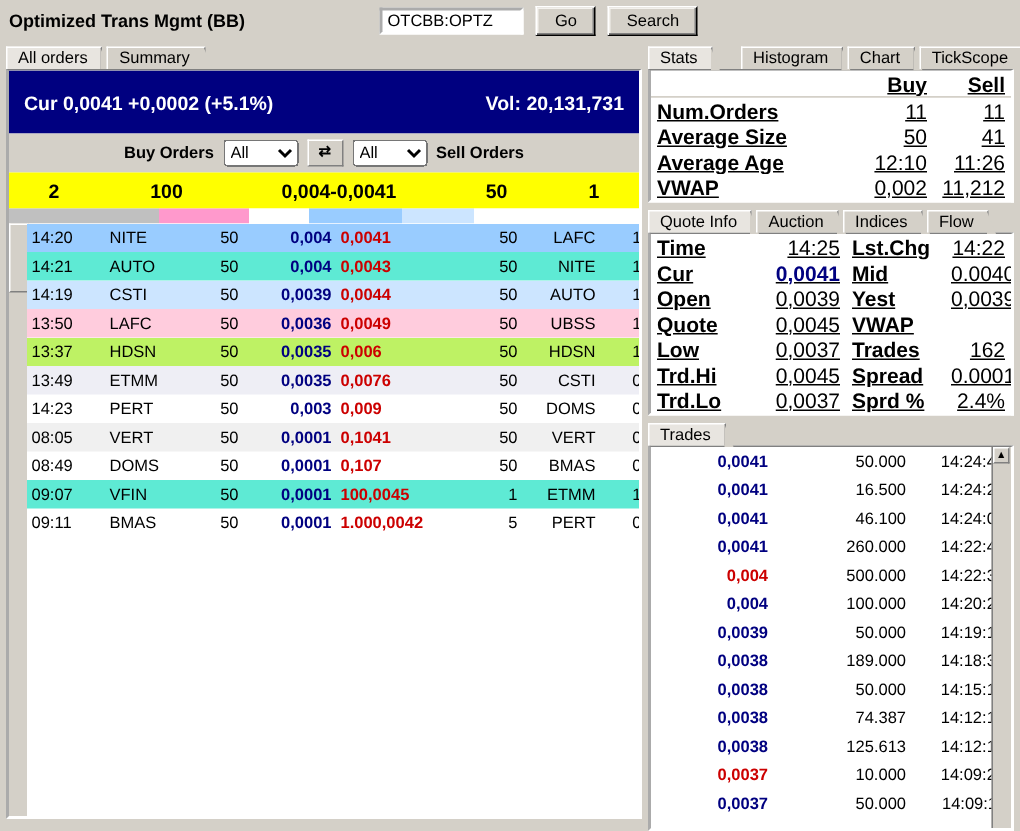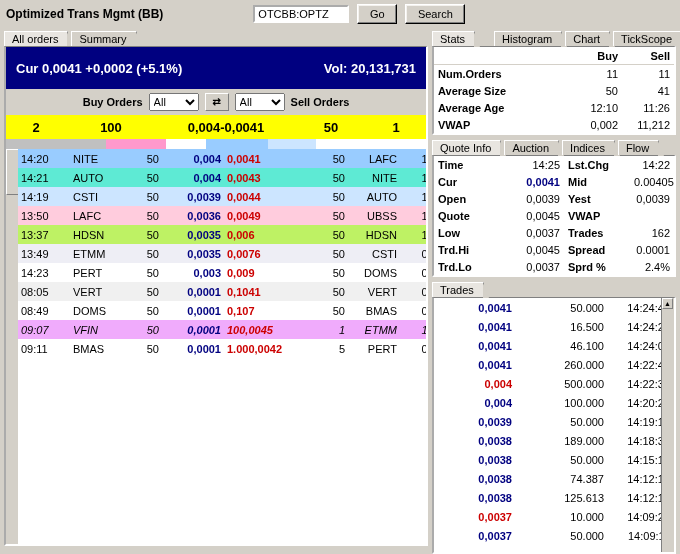--- a/index.html
+++ b/index.html
@@ -231,22 +231,23 @@
   .r-panel { margin-bottom: 4px; }
   .r-body {
     border: 2px inset #fff;
     border-top: 1px solid #808080;
     background: #fff;
     box-sizing: border-box;
   }
   .kv {
     width: 100%;
     border-collapse: collapse;
-    font-size: 11px;
+    font-size: 14px;
     table-layout: fixed;
+    text-decoration: underline;
   }
   .kv td {
     height: 17px;
     padding: 0 4px;
     white-space: nowrap;
     overflow: hidden;
   }
   .kv .lbl { font-weight: bold; }
   .num { text-align: right; }
   .blue { color: #000080; font-weight: bold; }
@@ -435,21 +436,21 @@
               <tr style="background: rgb(255, 255, 255);">
                 <td class="c-time">08:49</td>
                 <td class="c-mm">DOMS</td>
                 <td class="c-sz">50</td>
                 <td class="c-bid">0,0001</td>
                 <td class="c-ask">0,107</td>
                 <td class="c-sz2">50</td>
                 <td class="c-mm2">BMAS</td>
                 <td class="c-time2">09:04</td>
               </tr>
-              <tr style="background: #f0abfc; font-style: italic;">
+              <tr style="background: #5eead4;">
                 <td class="c-time">09:07</td>
                 <td class="c-mm">VFIN</td>
                 <td class="c-sz">50</td>
                 <td class="c-bid">0,0001</td>
                 <td class="c-ask">100,0045</td>
                 <td class="c-sz2">1</td>
                 <td class="c-mm2">ETMM</td>
                 <td class="c-time2">13:40</td>
               </tr>
               <tr style="background: rgb(255, 255, 255);">

